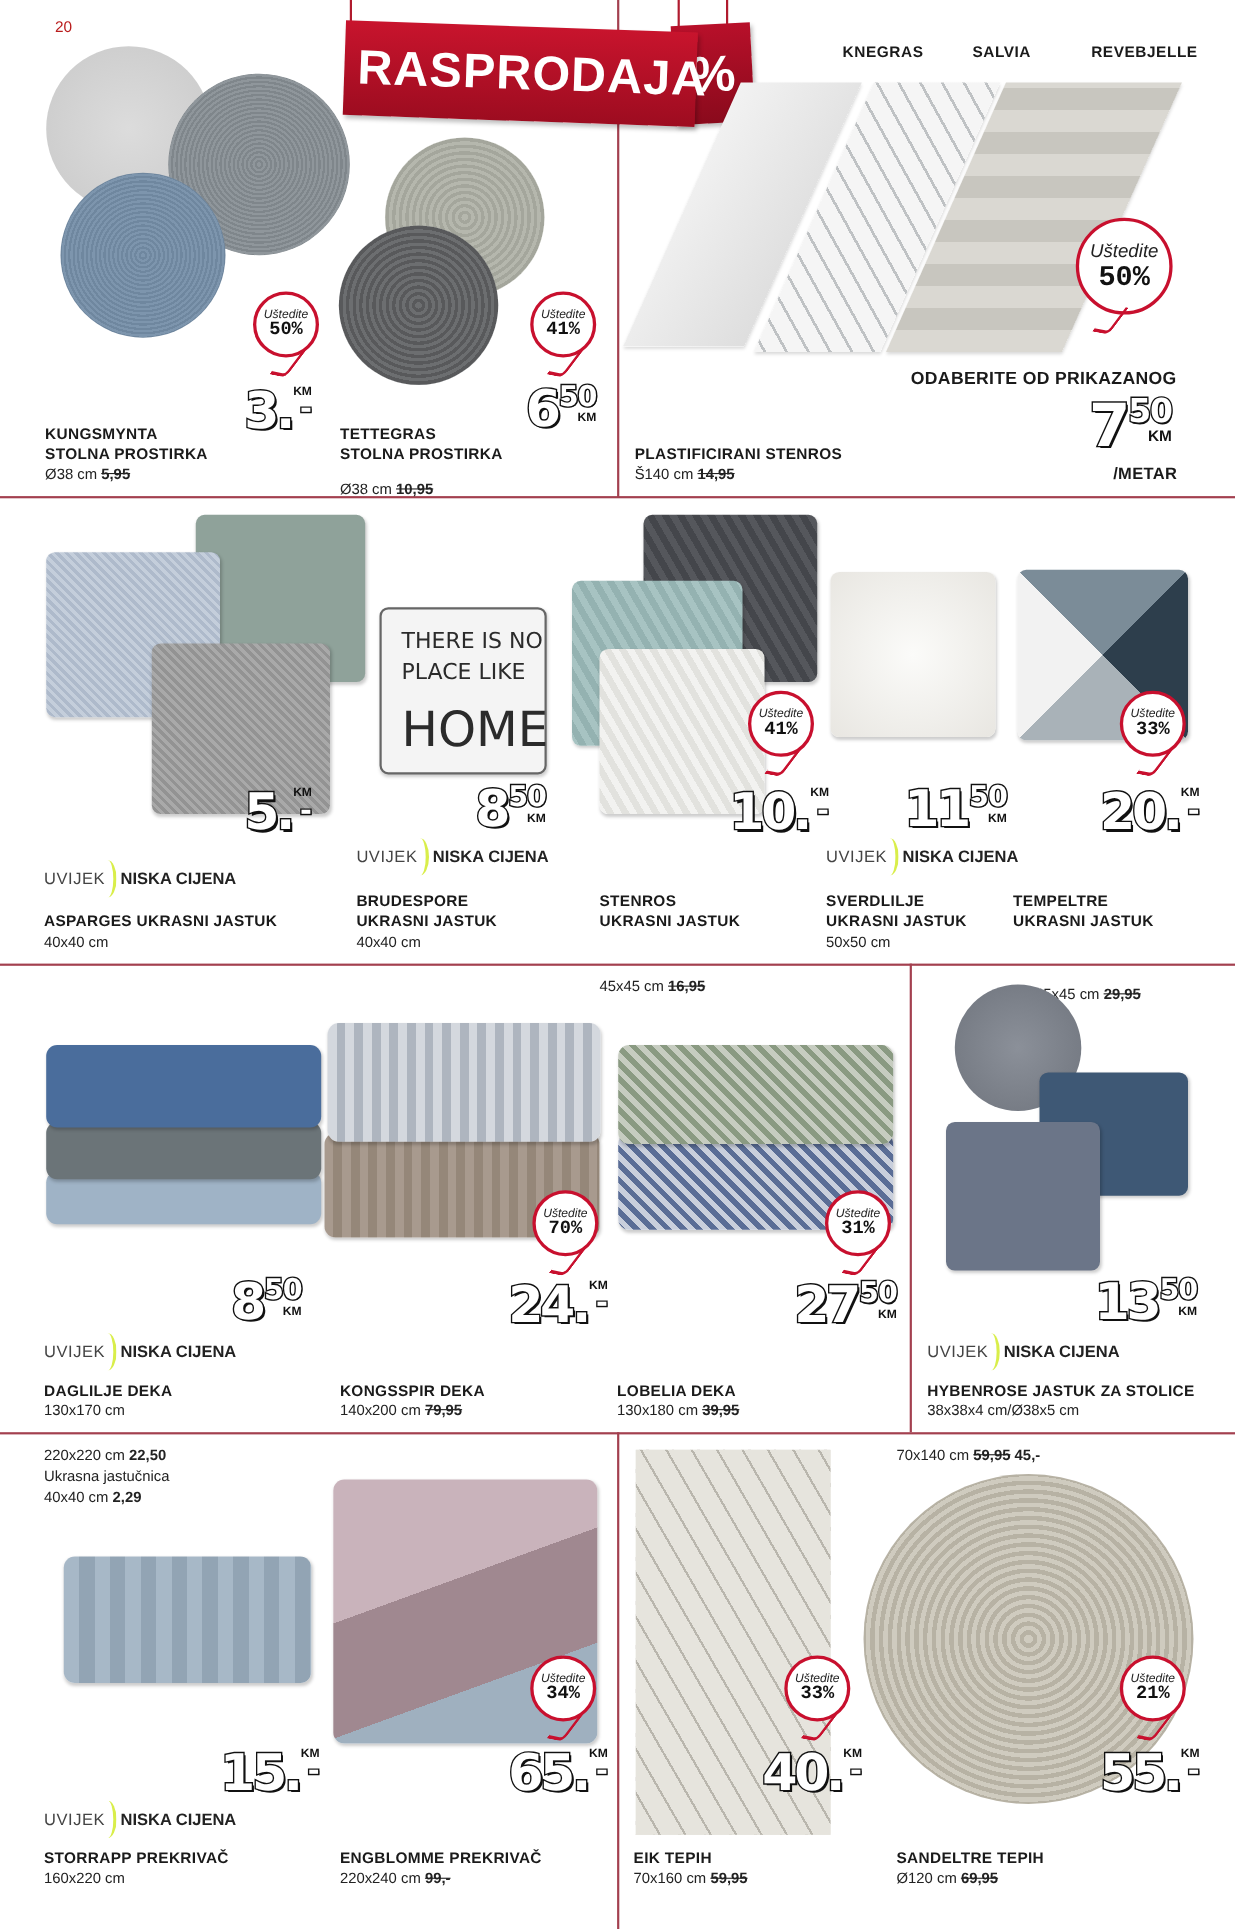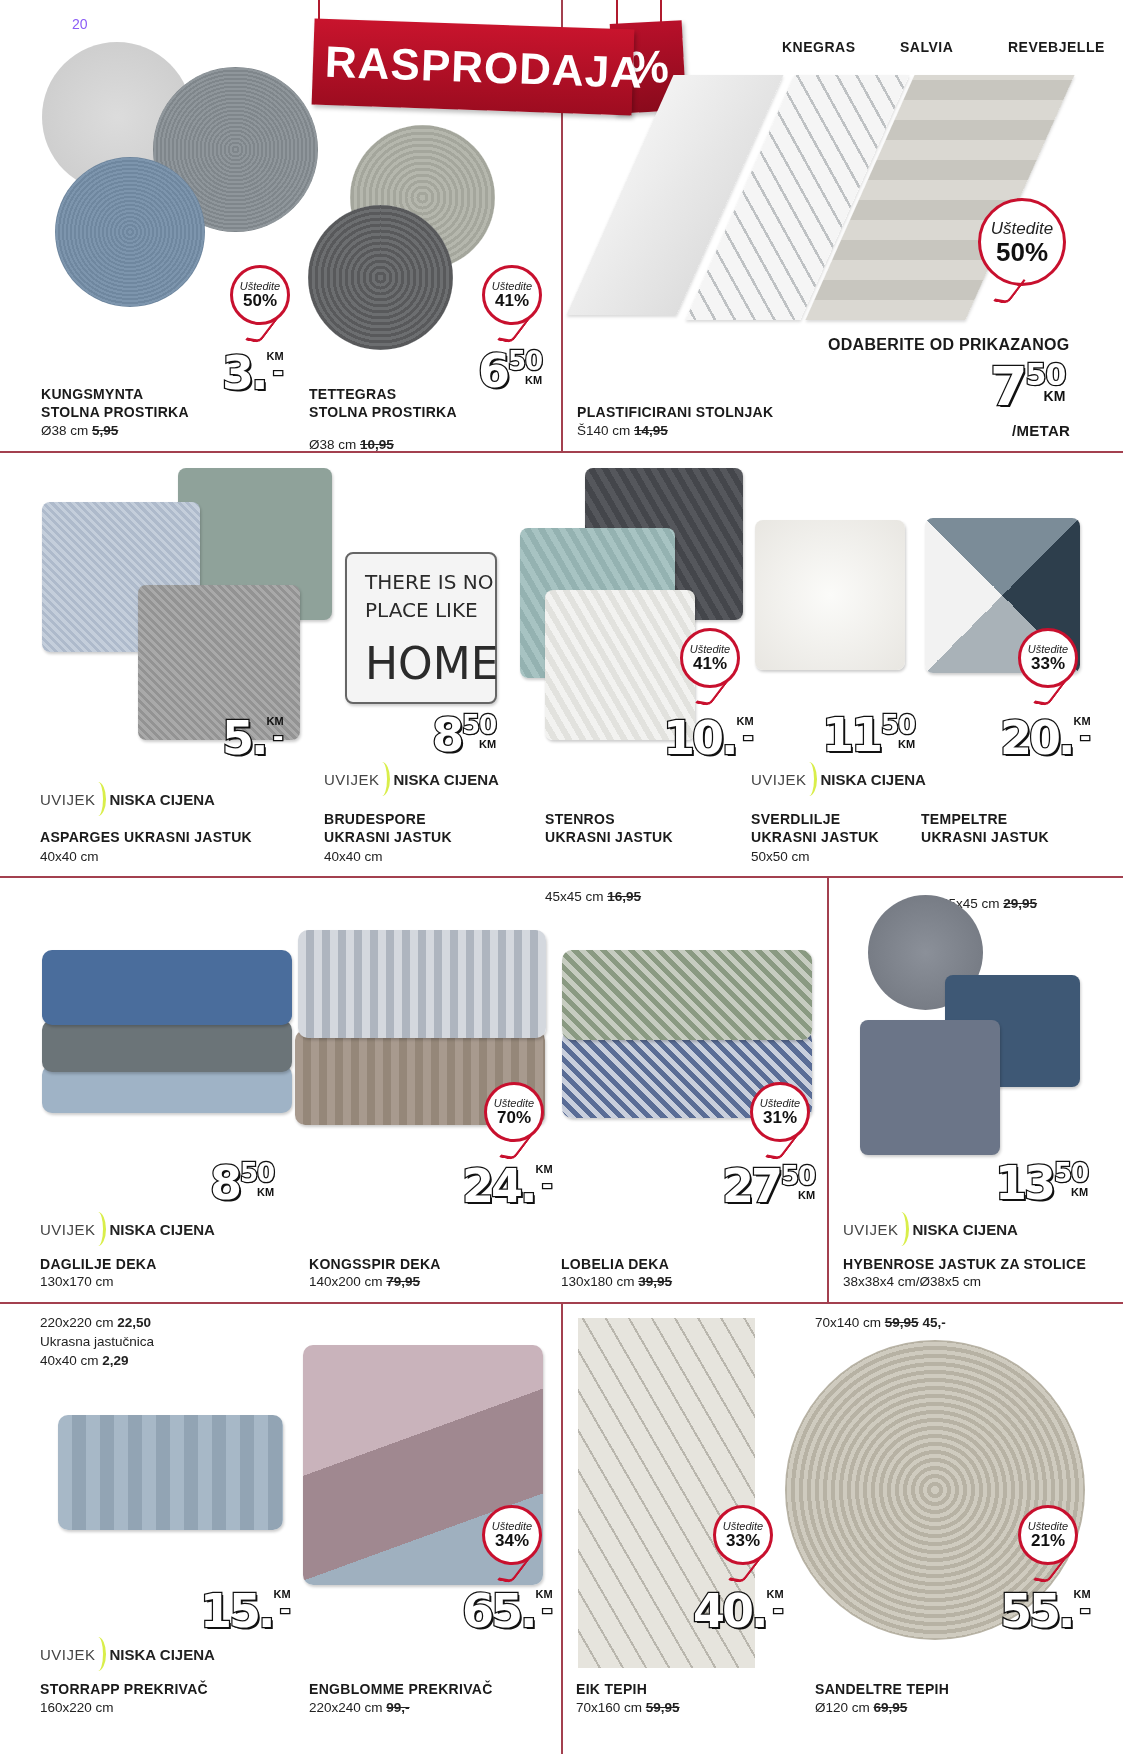--- a/index.html
+++ b/index.html
@@ -1,20 +1,20 @@
 <!DOCTYPE html>
 <html><head>
 <meta charset="utf-8">
 <style>
   * { box-sizing: border-box; margin: 0; padding: 0; }
   body { width: 1123px; height: 1754px; background: #ffffff; font-family: "Liberation Sans", "DejaVu Sans", sans-serif; color: #1a1a1a; position: relative; overflow: hidden; }
   .abs { position: absolute; }
   .hline { position: absolute; height: 2px; background: #a3404f; left: 0; width: 1123px; }
   .vline { position: absolute; width: 2px; background: #a3404f; }
-  .page-num { left: 72px; top: 16px; font-size: 14px; color: #8b5cf6; }
+  .page-num { left: 50px; top: 16px; font-size: 14px; color: #b91c1c; }
 
   
   .banner-str { position: absolute; width: 2px; background: #b01b2e; }
   .banner { position: absolute; left: 313px; top: 24px; width: 320px; height: 86px; background: linear-gradient(180deg,#c8142d,#9d0c20); transform: rotate(2deg); color: #fff; font-weight: bold; font-size: 44px; letter-spacing: 1px; display: flex; align-items: center; padding-left: 12px; box-shadow: 2px 3px 4px rgba(0,0,0,0.25); }
   .banner-tag { position: absolute; left: 612px; top: 22px; width: 72px; height: 90px; background: linear-gradient(180deg,#b8102a,#8a0a1c); transform: rotate(-3deg); color: #fff; font-weight: bold; font-size: 46px; display: flex; align-items: center; justify-content: center; box-shadow: 2px 3px 4px rgba(0,0,0,0.25); }
 
   
   .pname { position: absolute; font-weight: bold; font-size: 14px; line-height: 18px; letter-spacing: 0.3px; color: #1a1a1a; white-space: nowrap; }
   .pdim { position: absolute; font-size: 13.5px; color: #222; white-space: nowrap; }
   .pdim .old { font-weight: bold; text-decoration: line-through; }
@@ -25,35 +25,35 @@
   .price .main { font-size: 46px; line-height: 46px; letter-spacing: -3px; text-shadow: 2px 2px 0 #111; }
   .price .sup { display: flex; flex-direction: column; align-items: flex-end; margin-left: 1px; }
   .price .cents { font-size: 26px; line-height: 26px; letter-spacing: -1px; text-shadow: 1px 1px 0 #111; }
   .price .km { font-family: "Liberation Sans", sans-serif; -webkit-text-stroke: 0; color: #111; font-size: 11px; line-height: 12px; font-weight: bold; }
   .price .dash { font-size: 26px; line-height: 20px; text-shadow: 1px 1px 0 #111; }
 
   
   .bubble { position: absolute; width: 60px; height: 60px; border: 3px solid #c8102e; border-radius: 50%; background: #fff; display: flex; flex-direction: column; align-items: center; justify-content: center; }
   .bubble::after { content: ""; position: absolute; bottom: -20px; left: 20px; width: 14px; height: 22px; border-right: 3px solid #c8102e; border-bottom: 3px solid #c8102e; transform: skewX(-30deg) rotate(10deg); background: transparent; border-radius: 0 0 6px 0; }
   .bubble .lbl { font-size: 11px; font-style: italic; color: #222; line-height: 12px; }
-  .bubble .pct { font-size: 17px; font-weight: bold; color: #111; line-height: 18px; }
+  .bubble .pct { font-size: 17px; font-weight: bold; color: #111; line-height: 18px; font-family: Liberation Mono, monospace; }
   .bubble.big { width: 88px; height: 88px; }
   .bubble.big .lbl { font-size: 17px; line-height: 19px; }
   .bubble.big .pct { font-size: 26px; line-height: 28px; }
 
   
   .unc { position: absolute; font-size: 15px; white-space: nowrap; display: flex; align-items: center; }
   .unc .a { color: #444; letter-spacing: 0.5px; }
   .unc .arc { width: 16px; height: 34px; border-right: 3px solid #d9ee4a; border-radius: 0 50% 50% 0; margin: 0 4px 0 -6px; }
   .unc .b { font-weight: bold; color: #222; }
 
   
   .shape { position: absolute; }
   .round { border-radius: 50%; }
-  .label-top { position: absolute; font-weight: bold; font-size: 14px; letter-spacing: 0.5px; color: #1a1a1a; margin-left: 16px; }
+  .label-top { position: absolute; font-weight: bold; font-size: 14px; letter-spacing: 0.5px; color: #1a1a1a; }
   .cushion { position: absolute; border-radius: 8px; box-shadow: 1px 2px 3px rgba(0,0,0,0.2); }
   .fold { position: absolute; border-radius: 10px; box-shadow: 1px 2px 3px rgba(0,0,0,0.2); }
 </style>
 </head>
 <body>
 
 <div class="hline" style="top:451px;"></div>
 <div class="hline" style="top:876px;"></div>
 <div class="hline" style="top:1302px;"></div>
 <div class="vline" style="left:561px; top:0; height:452px;"></div>
@@ -119,21 +119,21 @@
 </div>
 <div class="pname" style="left:828px; top:336px; font-size:16px;">ODABERITE OD PRIKAZANOG</div>
 <div class="price" style="left:990px; top:360px;">
   <span class="main" style="font-size:54px; line-height:54px;">7</span>
   <span class="sup">
       <span class="cents" style="font-size:30px; line-height:30px;">50</span>
       <span class="km" style="font-size:14px;">KM</span>
     </span>
 </div>
 <div class="pname" style="left:1012px; top:422px; font-size:15px;">/METAR</div>
-<div class="pname" style="left:577px; top:403px;">PLASTIFICIRANI STOLNJAK</div>
+<div class="pname" style="left:577px; top:403px;">PLASTIFICIRANI STENROS</div>
 <div class="pdim" style="left:577px; top:423px;"><span>Š140 cm</span> <span class="old">14,95</span></div>
 
 <div class="cushion" style="left:178px; top:468px; width:154px; height:152px; background:#8fa29a;"></div>
 <div class="cushion" style="left:42px; top:502px; width:158px; height:150px; background:repeating-linear-gradient(45deg,#c4cedb 0 3px,#aebacb 3px 6px);"></div>
 <div class="cushion" style="left:138px; top:585px; width:162px; height:155px; background:repeating-linear-gradient(45deg,#a9a9a9 0 3px,#939393 3px 6px);"></div>
 <div class="price" style="left:222px; top:715px;">
   <span class="main">5.</span>
   <span class="sup">
       <span class="km">KM</span>
       <span class="dash">-</span>

